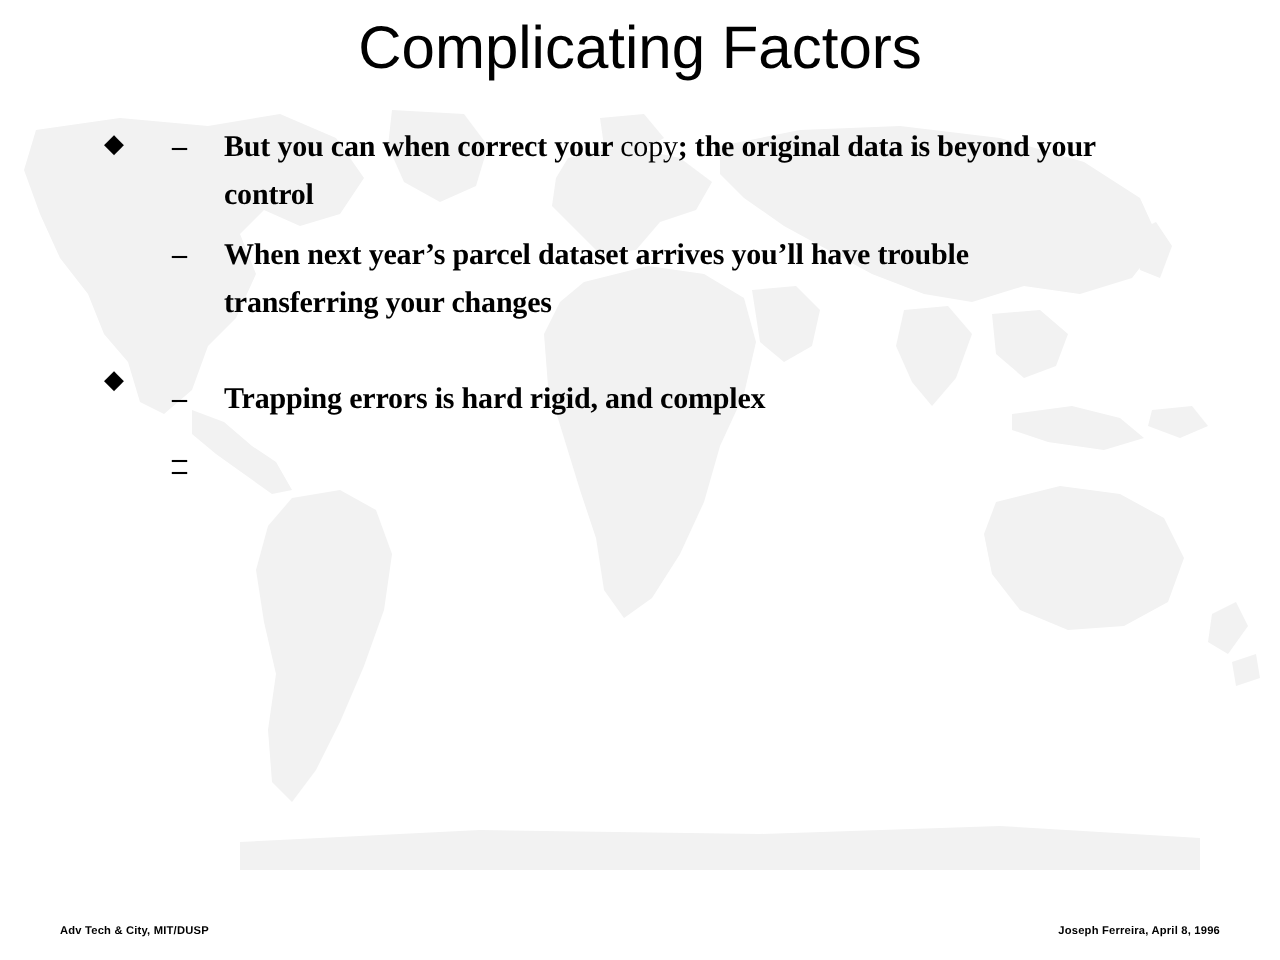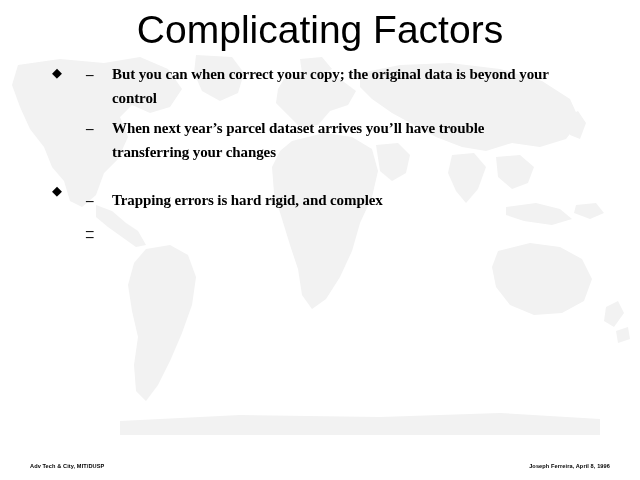--- a/index.html
+++ b/index.html
@@ -32,21 +32,21 @@
   #world-map svg { display: block; width: 100%; height: 100%; }
 
   
   #slide-title {
     position: absolute;
     left: 0;
     top: 8px;
     width: 640px;
     text-align: center;
     font-family: "Liberation Sans", "DejaVu Sans", sans-serif;
-    font-size: 39px;
+    font-size: 30px;
     font-weight: 400;
     letter-spacing: 0px;
     color: #000000;
     z-index: 2;
     white-space: nowrap;
   }
 
   
   #body-content {
     position: absolute;
@@ -86,21 +86,21 @@
   }
   .bullet-l2 .marker {
     position: absolute;
     left: 86px;
     top: 0;
     font-weight: 700;
     font-size: 15px;
     line-height: 24px;
   }
   .bullet-l2 .txt { display: inline; }
-  .bullet-l2 b { font-weight: 700; margin-top: 45px; }
+  .bullet-l2 b { font-weight: 400; margin-top: 45px; }
 
   .gap-after-sub { height: 6px; }
   .gap-before-l1b { height: 14px; }
   .gap-l1b-to-sub { height: 8px; }
 
   
   .footer {
     position: absolute;
     bottom: 11px;
     font-family: "Liberation Sans", "DejaVu Sans", sans-serif;

